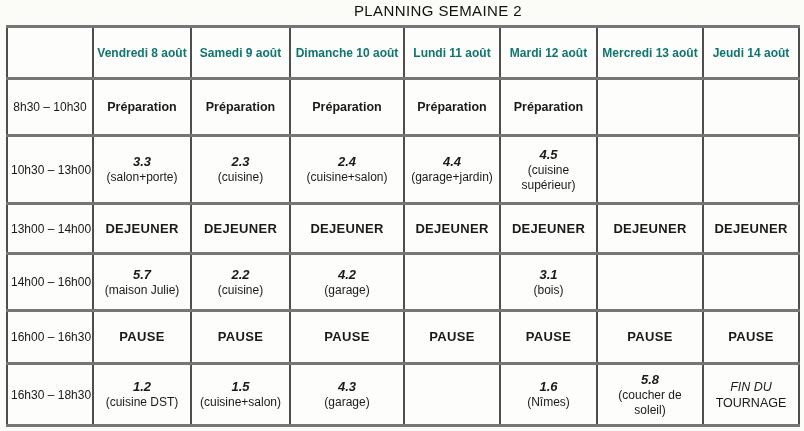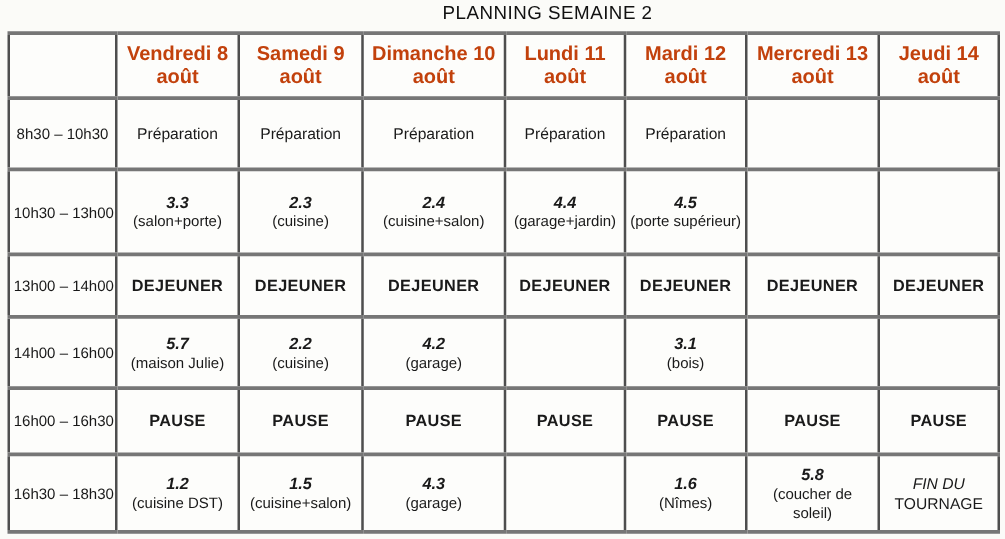--- a/index.html
+++ b/index.html
@@ -29,25 +29,25 @@
     border-bottom:3px solid #767676;
     border-left:2px solid #4e4e4e;
     border-right:2px solid #4e4e4e;
     background:#fdfdfb;
     text-align:center;
     vertical-align:middle;
     padding:2px 3px;
     overflow:hidden;
   }
   table.planning{border:2px solid #3a3a3a;}
-  th{font-size:16px;font-weight:bold;color:#c2410c;}
+  th{font-size:12px;font-weight:bold;color:#0f766e;}
   td.time{font-size:12px;font-weight:normal;white-space:nowrap;color:#181818;}
   .l1,.l2{display:block;line-height:16px;}
   .l2{font-size:12px;line-height:15px;}
-  tr.prep .l1{font-size:12.5px;font-weight:normal;}
+  tr.prep .l1{font-size:12.5px;font-weight:bold;}
   tr.scene .l1{font-size:13px;font-weight:bold;font-style:italic;}
   tr.meal .l1{font-size:13px;font-weight:bold;letter-spacing:.3px;}
   td.plain .l1,td.plain .l2{font-weight:normal;font-size:12.5px;line-height:16px;}
 </style>
 </head>
 <body>
 
 <div class="title">PLANNING SEMAINE 2</div>
 
 <table class="planning">
@@ -118,21 +118,21 @@
     <td>
           <span class="l1">2.4</span>
           <span class="l2">(cuisine+salon)</span>
         </td>
     <td>
           <span class="l1">4.4</span>
           <span class="l2">(garage+jardin)</span>
         </td>
     <td>
           <span class="l1">4.5</span>
-          <span class="l2">(porte supérieur)</span>
+          <span class="l2">(cuisine supérieur)</span>
         </td>
     <td>
           <span class="l1"></span>
           <span class="l2"></span>
         </td>
     <td>
           <span class="l1"></span>
           <span class="l2"></span>
         </td>
   </tr>

